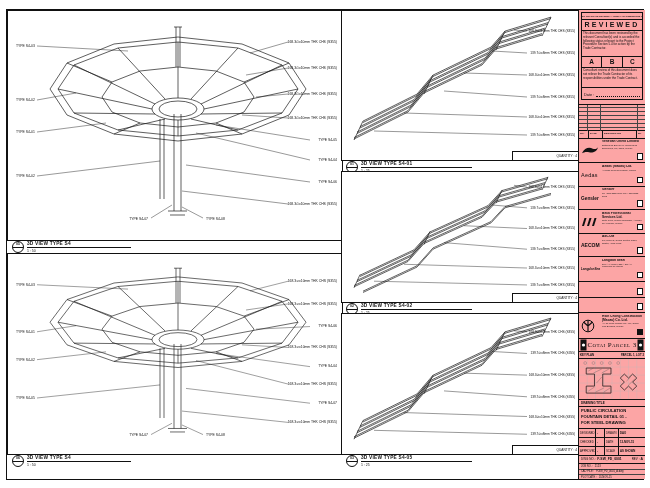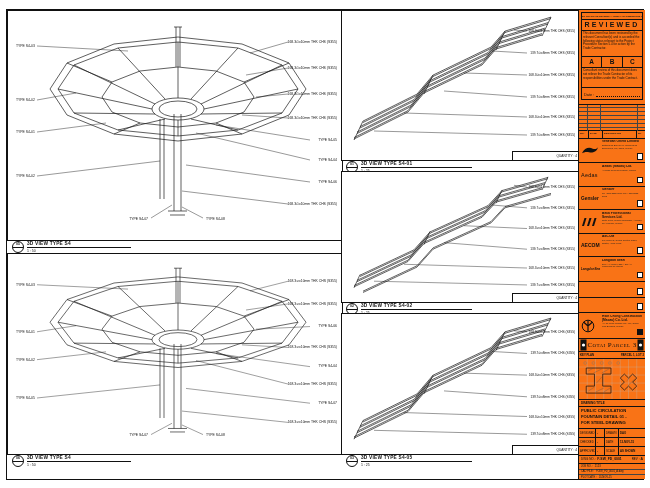--- a/index.html
+++ b/index.html
@@ -16,21 +16,21 @@
            font-size:3.4px;font-weight:bold;text-align:center;line-height:4.6px;overflow:hidden;}
   .tmain{display:flex;flex-direction:column;}
   .ttext{font-size:4.8px;font-weight:bold;letter-spacing:.2px;border-bottom:1.4px solid #111;
          padding:0 60px 1px 0;white-space:nowrap;}
   .tscale{font-size:3.5px;padding-top:.5px;}
   .qty{position:absolute;right:0;bottom:0;width:64px;height:8px;border-top:1px solid #111;
        border-left:1px solid #111;font-size:3.2px;display:flex;align-items:center;
        justify-content:flex-end;padding-right:2px;background:#fff;}
   
   .tb{position:absolute;left:578px;top:10px;width:66px;height:469px;border-left:1px solid #111;
-      display:flex;flex-direction:column;background:#f97316;}
+      display:flex;flex-direction:column;background:#fca5a5;}
   .stampwrap{margin:2px;border:1px solid #111;}
   .stamp-head{height:6px;border-bottom:1px solid #111;font-size:2.2px;font-weight:bold;
               text-align:center;line-height:6px;white-space:nowrap;overflow:hidden;}
   .stamp-title{height:10px;border-bottom:1px solid #111;font-size:7px;font-weight:bold;
                letter-spacing:2.2px;text-align:center;line-height:10px;}
   .stamp-body{height:23px;border-bottom:1px solid #111;font-size:3px;line-height:1.25;padding:1px;}
   .abc{height:10px;display:flex;border-bottom:1px solid #111;}
   .abc div{flex:1;text-align:center;font-size:6.5px;font-weight:bold;line-height:10px;border-right:1px solid #111;}
   .abc div:last-child{border-right:none;}
   .stamp-note{height:17px;border-bottom:1px solid #111;font-size:3px;line-height:1.25;padding:1px;}

